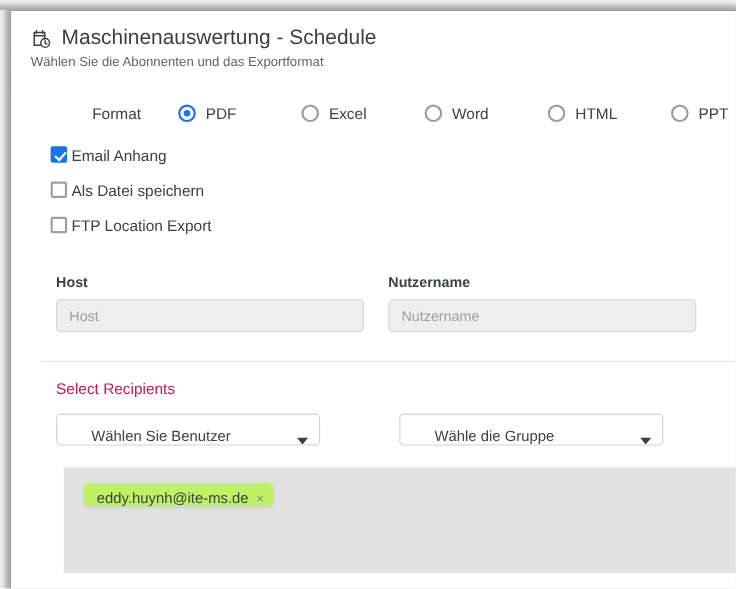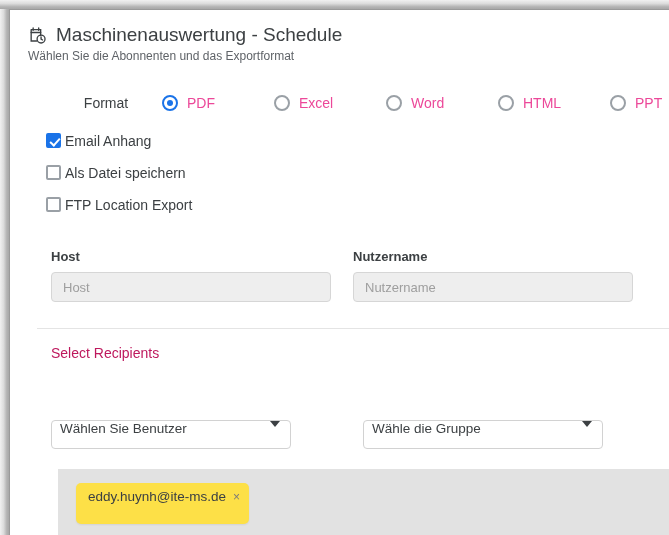--- a/index.html
+++ b/index.html
@@ -147,21 +147,21 @@
   .radio-opt.checked .radio-mark::after {
     content: "";
     position: absolute;
     left: 3px; top: 3px;
     width: 6px; height: 6px;
     border-radius: 50%;
     background: #1a73e8;
   }
   .radio-label {
     font-size: 14px;
-    color: #ec4899;
+    color: #404040;
     white-space: nowrap;
   }
 
   
   .check-list {
     margin-top: 22px;
     padding-left: 36px;
   }
   .check-row {
     display: flex;
@@ -254,24 +254,23 @@
     gap: 72px;
   }
   .dd {
     width: 240px;
     height: 29px;
     box-sizing: border-box;
     border: 1px solid #d2d2d2;
     border-radius: 4px;
     background: #ffffff;
     display: flex;
-    align-items: flex-start;
-    padding: 0 10px 0 8px;
+    align-items: flex-end;
+    padding: 0 10px 0 31px;
     cursor: pointer;
-    margin-top: 44px;
   }
   .dd-text {
     font-size: 13.5px;
     color: #3c4043;
     flex: 1 1 auto;
     white-space: nowrap;
     overflow: hidden;
   }
   .dd-caret {
     width: 0; height: 0;
@@ -287,23 +286,23 @@
     margin-left: 48px;
     background: #e2e2e2;
     min-height: 96px;
     padding: 14px 0 0 18px;
     box-sizing: border-box;
   }
   .chip {
     display: inline-flex;
     align-items: center;
     gap: 7px;
-    background: #fde047;
+    background: #bef264;
     border-radius: 5px;
-    padding: 6px 9px 20px 12px;
+    padding: 6px 9px 0 12px;
     box-shadow: 0 1px 2px rgba(0,0,0,0.07);
   }
   .chip-text {
     font-size: 13.5px;
     color: #3c4043;
     white-space: nowrap;
   }
   .chip-x {
     font-size: 12px;
     color: #7a7a7a;

